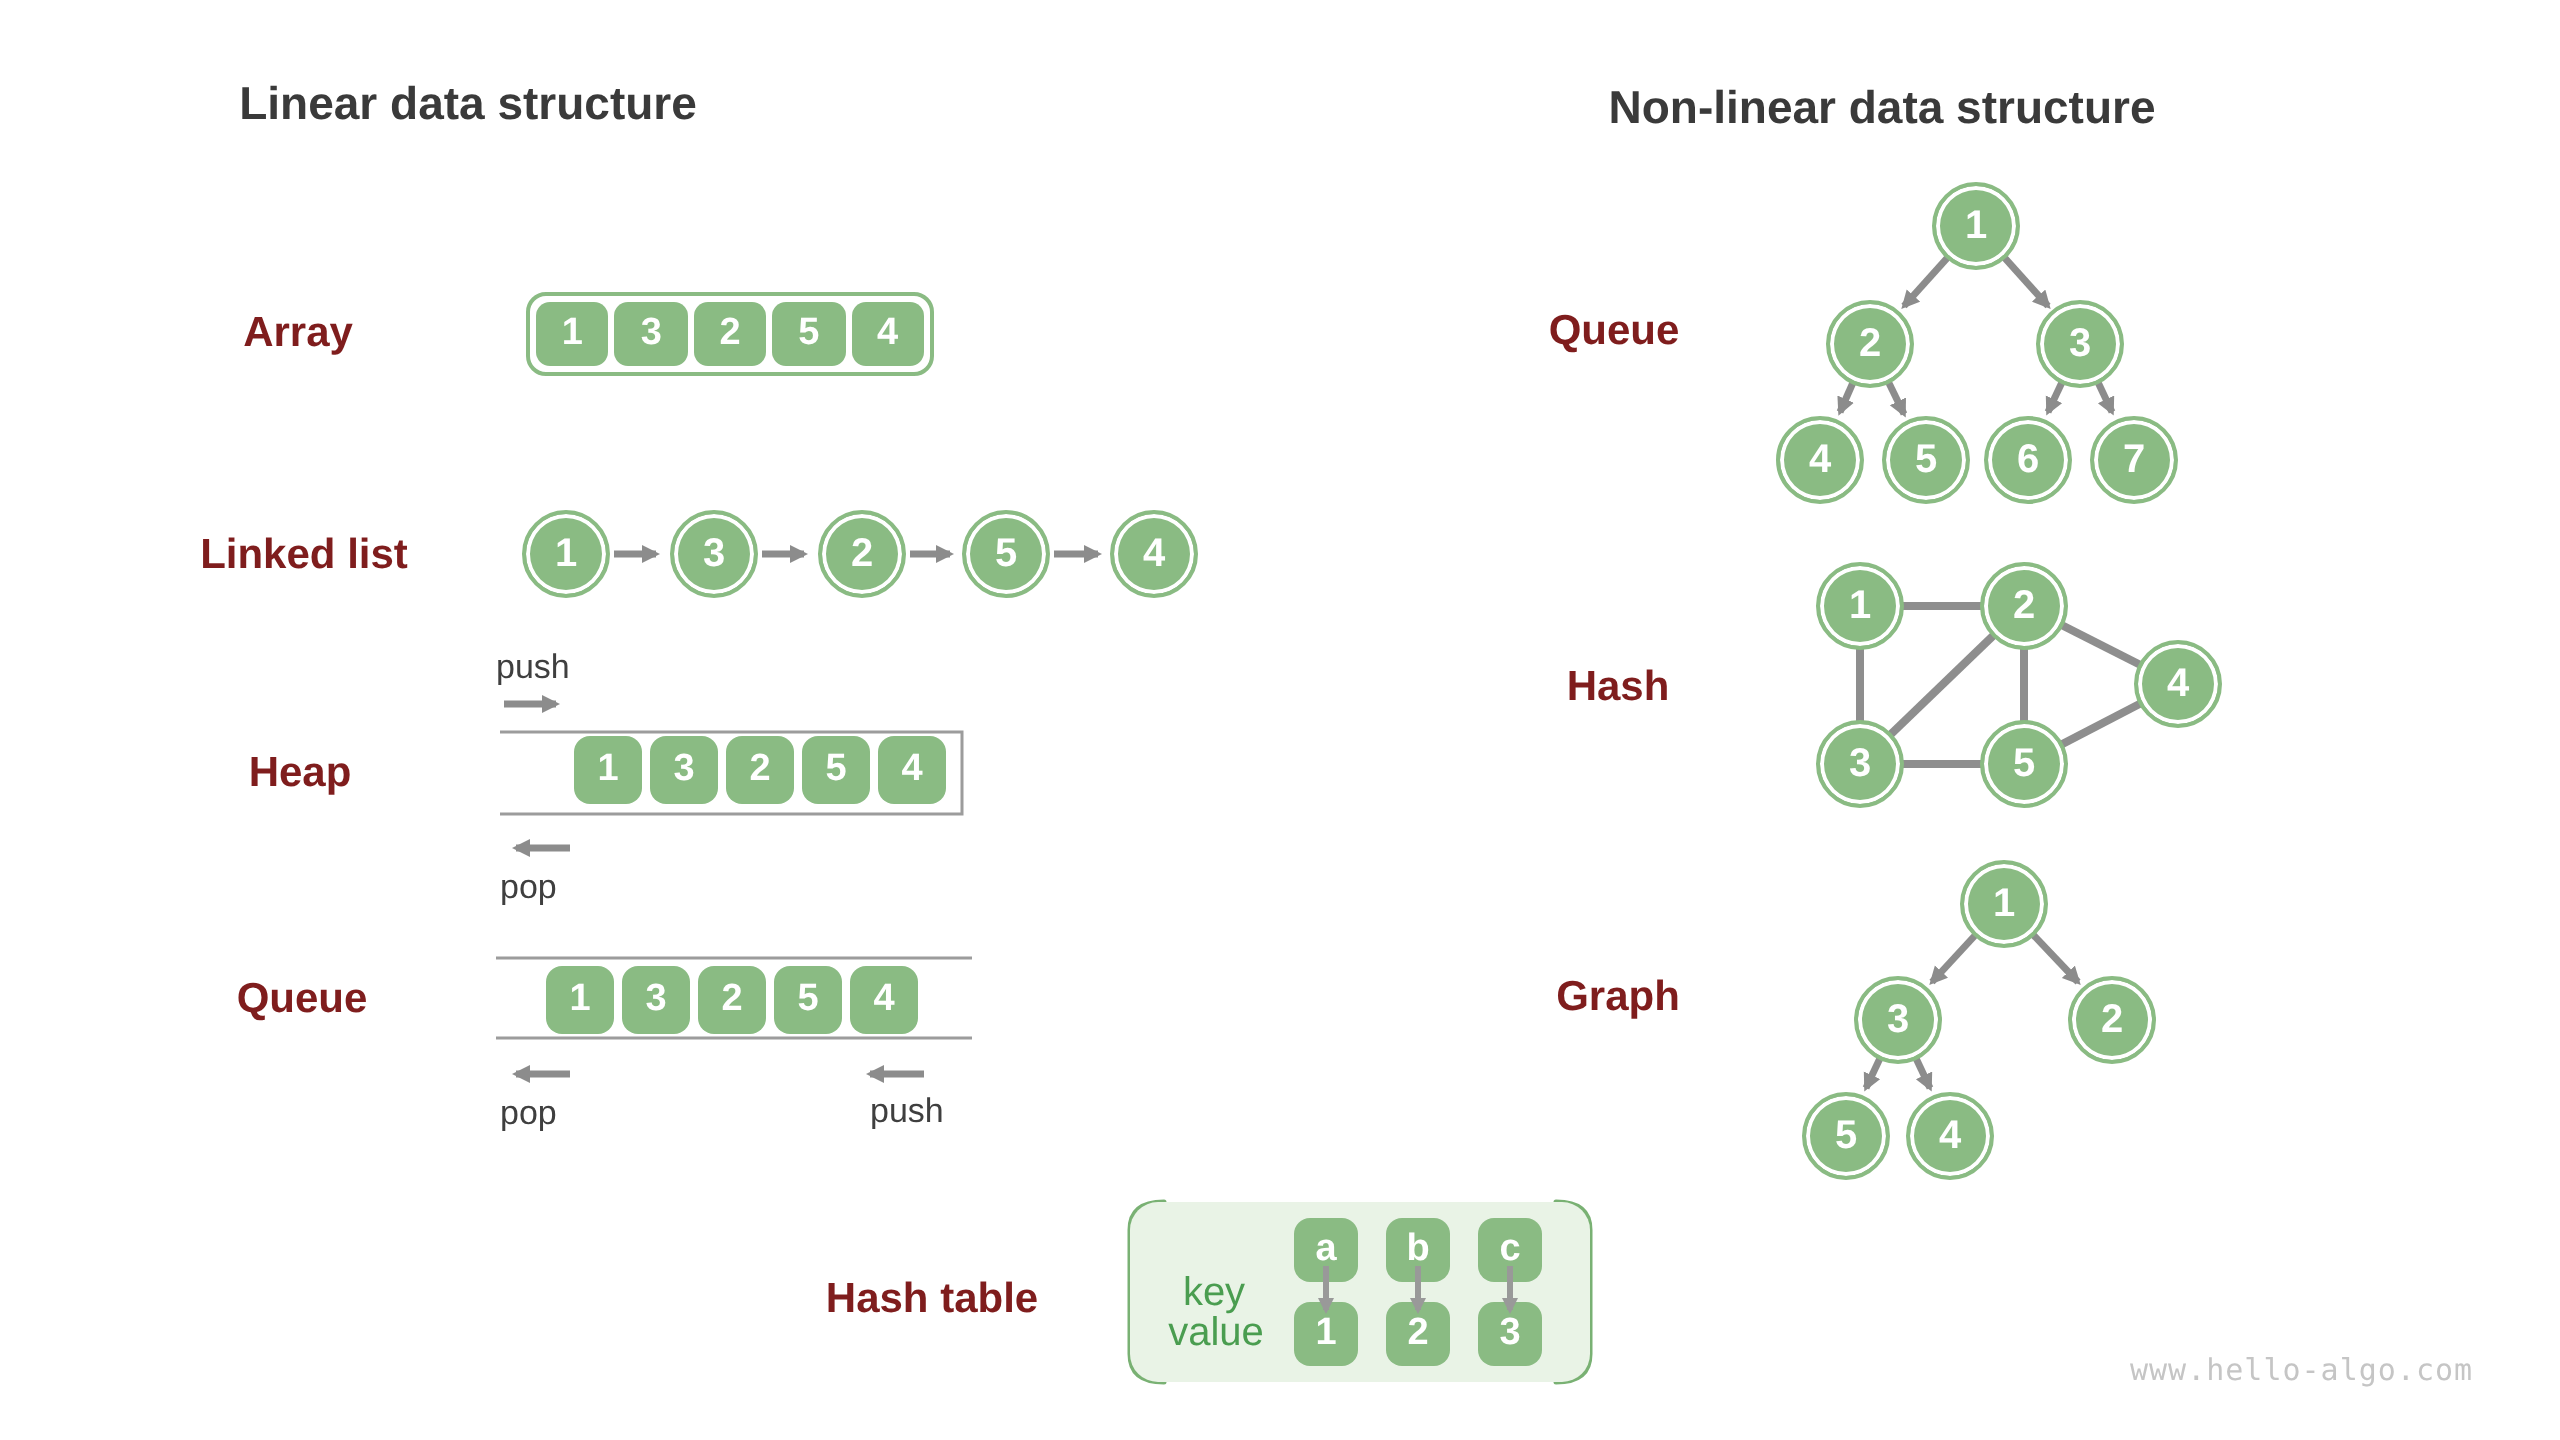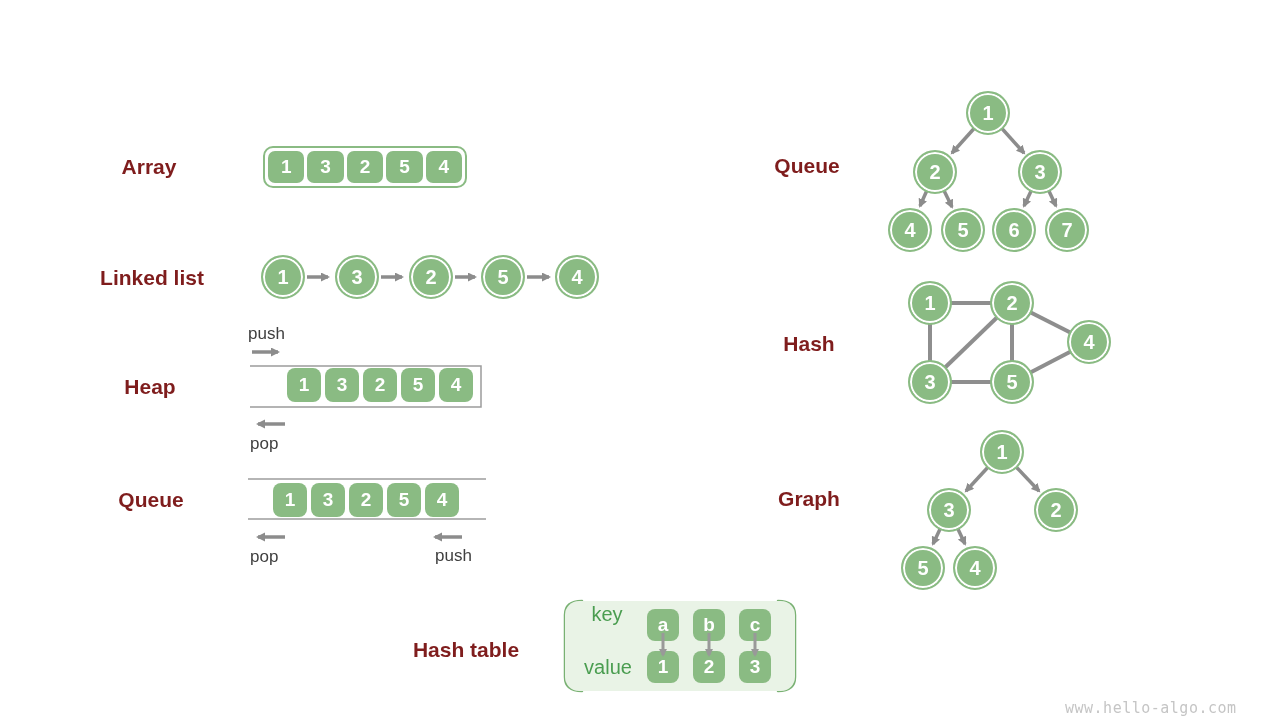--- a/index.html
+++ b/index.html
@@ -23,21 +23,21 @@
   .array-box{left:263px;top:146px;width:204px;height:42px;border:2px solid #8abb83;
     border-radius:10px;background:#fff;display:flex;gap:3px;padding:3px;
     box-sizing:border-box;z-index:2;}
   .array-box .sq{flex:1;border-radius:7px;}
   .hash-bg{left:565px;top:601px;width:230px;height:90px;background:#e9f3e6;
     border-radius:14px;z-index:1;}
   .hash-word{font-size:20px;color:#4a9d50;transform:translate(-50%,-50%);z-index:2;}
   .hash-sq{width:32px;height:32px;z-index:2;}
   .oplabel{font-size:17px;color:#3f3f3f;z-index:2;white-space:nowrap;}
   .watermark{font-family:"DejaVu Sans Mono",monospace;font-size:15px;
-    color:#c5c5c5;letter-spacing:.5px;z-index:2;margin-top:23px;}
+    color:#c5c5c5;letter-spacing:.5px;z-index:2;}
 </style>
 </head>
 <body>
 
 <div class="canvas">
 
   <svg class="layer under" width="1280" height="720">
     <defs>
       <marker id="arrow" markerUnits="userSpaceOnUse" markerWidth="10" markerHeight="10" refX="7" refY="4.5" orient="auto">
         <path d="M0,0 L9,4.5 L0,9 Z" fill="#8c8c8c"></path>
@@ -90,20 +90,22 @@
       <line x1="949" y1="510" x2="933" y2="544"></line>
       <line x1="949" y1="510" x2="965" y2="544"></line>
     </g>
 
     <g stroke="#79b173" stroke-width="2.5" fill="none" stroke-linecap="round">
       <path d="M 582 601 Q 565 601 565 615 L 565 677 Q 565 691 582 691"></path>
       <path d="M 778 601 Q 795 601 795 615 L 795 677 Q 795 691 778 691"></path>
     </g>
   </svg>
 
+  <div class="abs heading" style="left:234px;top:52px">Linear data structure</div>
+  <div class="abs heading" style="left:941px;top:54px">Non-linear data structure</div>
 
   <div class="abs dslabel" style="left:149px;top:167px">Array</div>
   <div class="abs dslabel" style="left:152px;top:278px">Linked list</div>
   <div class="abs dslabel" style="left:150px;top:387px">Heap</div>
   <div class="abs dslabel" style="left:151px;top:500px">Queue</div>
   <div class="abs dslabel" style="left:466px;top:650px">Hash table</div>
   <div class="abs dslabel" style="left:807px;top:166px">Queue</div>
   <div class="abs dslabel" style="left:809px;top:344px">Hash</div>
   <div class="abs dslabel" style="left:809px;top:499px">Graph</div>
 
@@ -135,21 +137,21 @@
     <div class="sq">1</div>
     <div class="sq">3</div>
     <div class="sq">2</div>
     <div class="sq">5</div>
     <div class="sq">4</div>
   </div>
   <div class="abs oplabel" style="left:250px;top:547px">pop</div>
   <div class="abs oplabel" style="left:435px;top:546px">push</div>
 
   <div class="abs hash-bg"></div>
-  <div class="abs hash-word" style="left:607px;top:614px">key</div>
+  <div class="abs hash-word" style="left:607px;top:647px">key</div>
   <div class="abs hash-word" style="left:608px;top:667px">value</div>
   <div class="abs sq hash-sq" style="left:647px;top:609px">a</div>
   <div class="abs sq hash-sq" style="left:693px;top:609px">b</div>
   <div class="abs sq hash-sq" style="left:739px;top:609px">c</div>
   <div class="abs sq hash-sq" style="left:647px;top:651px">1</div>
   <div class="abs sq hash-sq" style="left:693px;top:651px">2</div>
   <div class="abs sq hash-sq" style="left:739px;top:651px">3</div>
 
   <div class="abs circle" style="left:966px;top:91px">1</div>
   <div class="abs circle" style="left:913px;top:150px">2</div>

